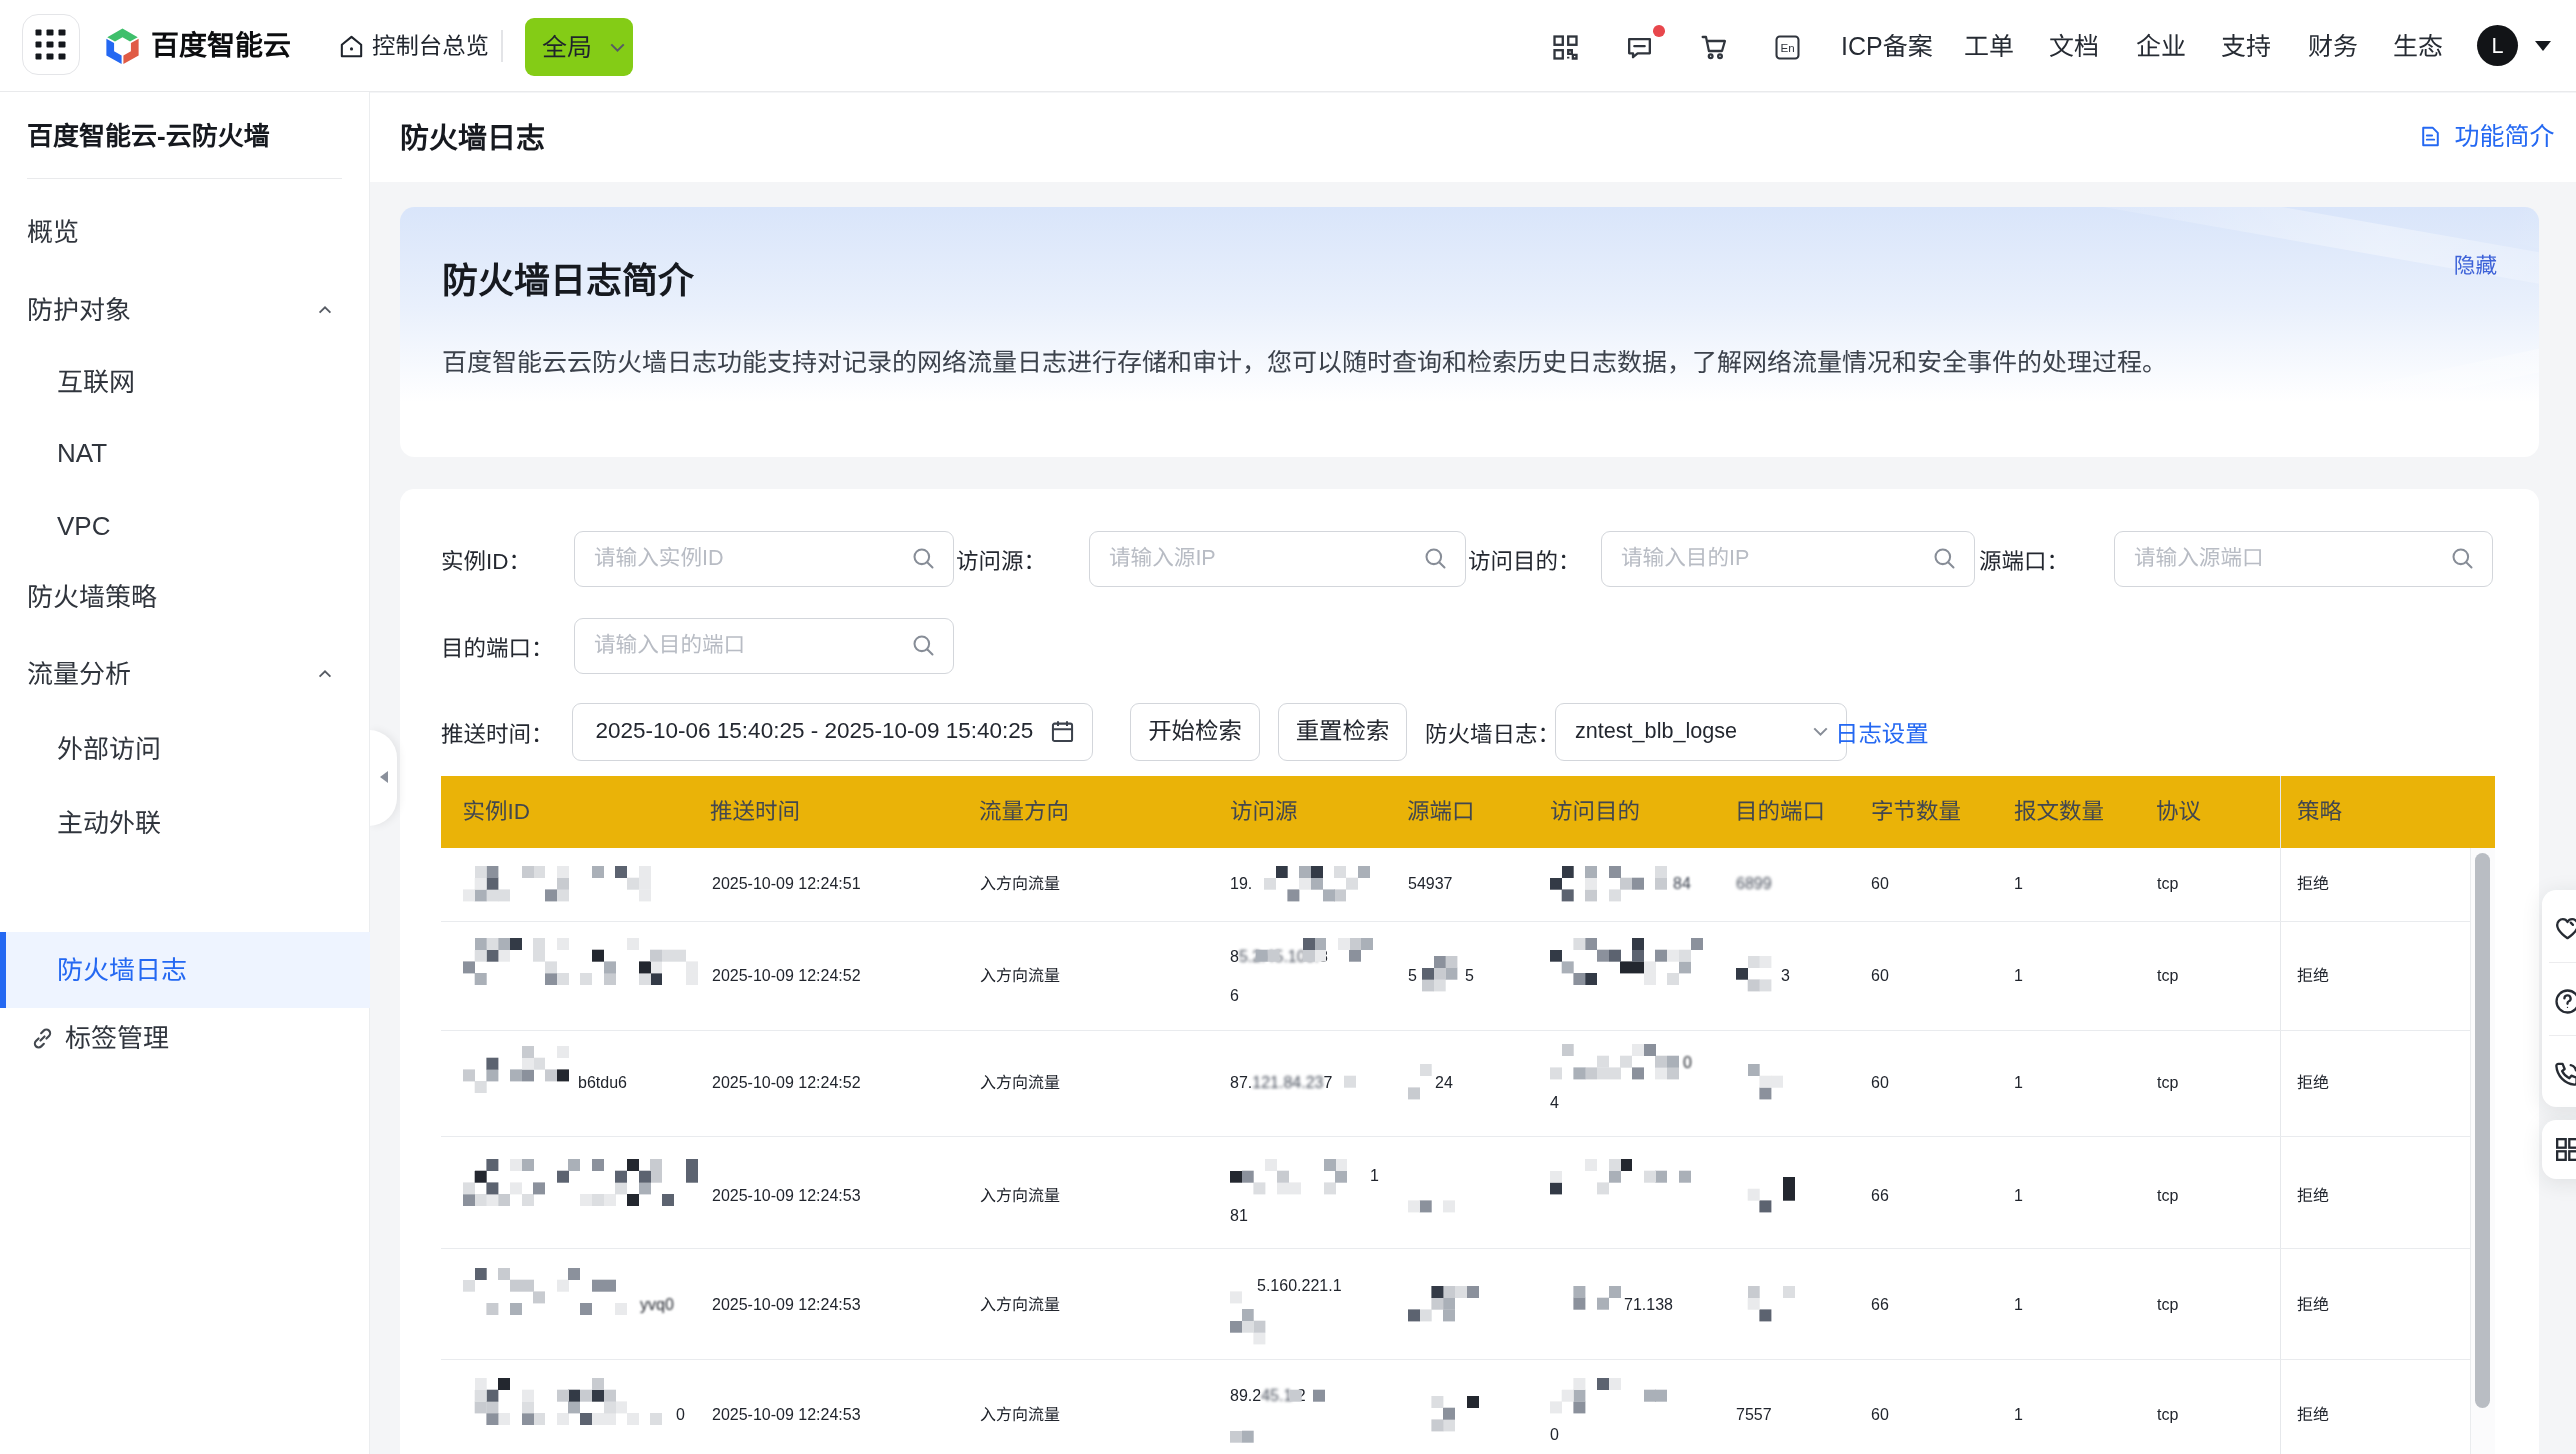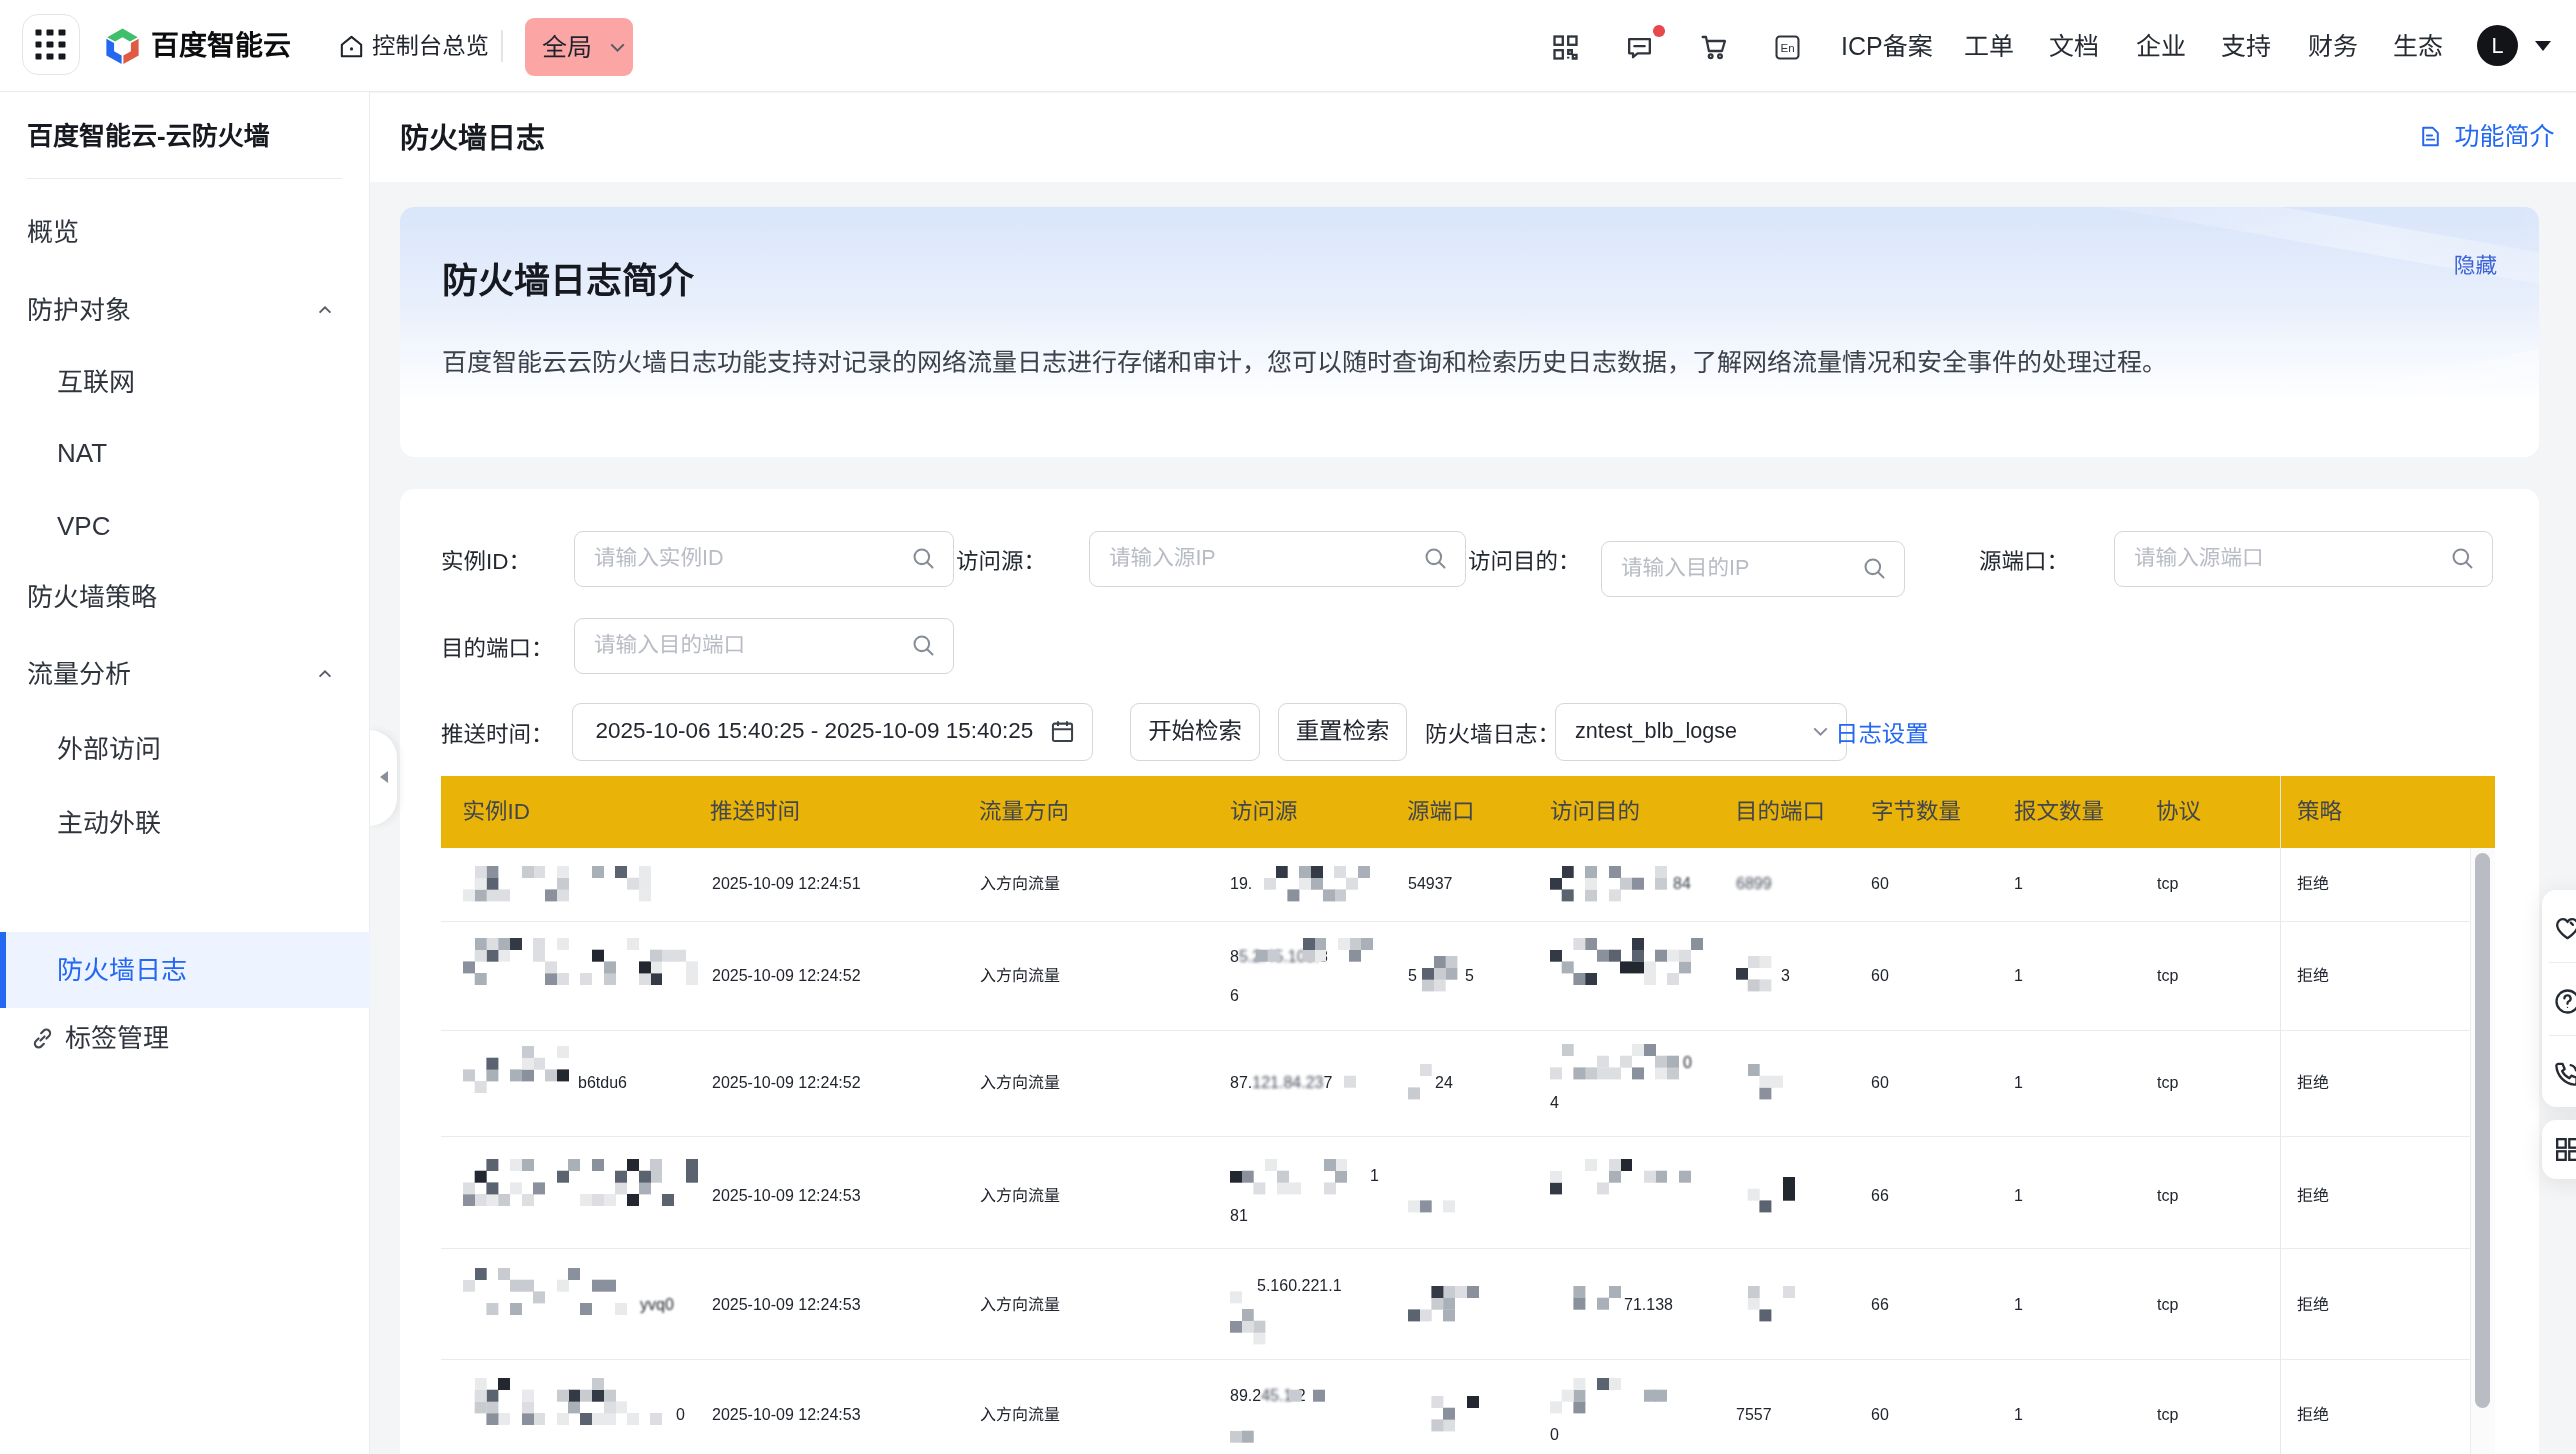--- a/index.html
+++ b/index.html
@@ -9,21 +9,21 @@
 .abs{position:absolute}
 
 #nav{position:absolute;left:0;top:0;width:2576px;height:92px;background:#fff;border-bottom:0.9px solid #e9eaec;z-index:30}
 #gridbtn{position:absolute;left:21.6px;top:14.4px;width:58px;height:61px;border:1.8px solid #e4e5e8;border-radius:16px}
 #gridbtn .dots{position:absolute;left:50%;top:50%;width:31px;height:31px;transform:translate(-50%,-50%);display:grid;grid-template-columns:repeat(3,1fr);gap:4.5px}
 #gridbtn .dots i{width:6.3px;height:6.3px;background:#15181d;border-radius:0.9px}
 .navtext{position:absolute;top:0;height:117px;line-height:92px;font-size:25px;color:#1f242c;white-space:nowrap}
 #logo-text{left:151px;font-size:28px;font-weight:700;color:#0c0d0f}
 .nav-right{color:#262b33}
 #nav .vline{position:absolute;left:501px;top:30px;width:1.8px;height:32px;background:#e3e4e7}
-#quanju{position:absolute;left:525px;top:18px;width:108px;height:58px;background:#fca5a5;border-radius:9px;font-size:25px;color:#1f242c;line-height:58px;padding-left:17px}
+#quanju{position:absolute;left:525px;top:18px;width:108px;height:58px;background:#84cc16;border-radius:9px;font-size:25px;color:#1f242c;line-height:58px;padding-left:17px}
 #avatar{position:absolute;left:2477px;top:25px;width:41px;height:41px;border-radius:50%;background:#121417;color:#fff;font-size:21.6px;text-align:center;line-height:41px}
 
 #side{position:absolute;left:0;top:92px;width:370px;height:1363px;background:#fff;border-right:0.9px solid #ebedef;z-index:20}
 #side h1{position:absolute;left:27px;top:23.4px;font-size:26px;font-weight:700;color:#16191f}
 #side .sep{position:absolute;left:27px;top:86px;width:315px;height:0.9px;background:#e9eaec}
 .mi{position:absolute;left:0;width:370px;height:74px;line-height:74px;font-size:26px;color:#30353d;white-space:nowrap}
 .mi .t1{margin-left:27px}
 .mi .t2{margin-left:57px}
 .mi svg.chev{position:absolute;right:36px;top:28px}
 .mi.blue,.mi.blue .t1,.mi.blue .t2{color:#2468f2}
@@ -179,21 +179,21 @@
       </div>
     <div class="flabel" style="left:556px;top:54px">访问源：</div>
     <div class="inp" style="left:689px;top:42px;width:377px">
         <span class="ph">请输入源IP</span>
         <svg width="27" height="27" viewBox="0 0 24 24" fill="none" stroke="#878d97" stroke-width="1.8">
           <circle cx="10.5" cy="10.5" r="6.5"></circle>
           <path d="M15.5 15.5 L20 20" stroke-linecap="round"></path>
         </svg>
       </div>
     <div class="flabel" style="left:1068px;top:54px">访问目的：</div>
-    <div class="inp" style="left:1201px;top:52px;width:304px">
+    <div class="inp" style="left:1201px;top:42px;width:374px">
         <span class="ph">请输入目的IP</span>
         <svg width="27" height="27" viewBox="0 0 24 24" fill="none" stroke="#878d97" stroke-width="1.8">
           <circle cx="10.5" cy="10.5" r="6.5"></circle>
           <path d="M15.5 15.5 L20 20" stroke-linecap="round"></path>
         </svg>
       </div>
     <div class="flabel" style="left:1579px;top:54px">源端口：</div>
     <div class="inp" style="left:1714px;top:42px;width:379px">
         <span class="ph">请输入源端口</span>
         <svg width="27" height="27" viewBox="0 0 24 24" fill="none" stroke="#878d97" stroke-width="1.8">

